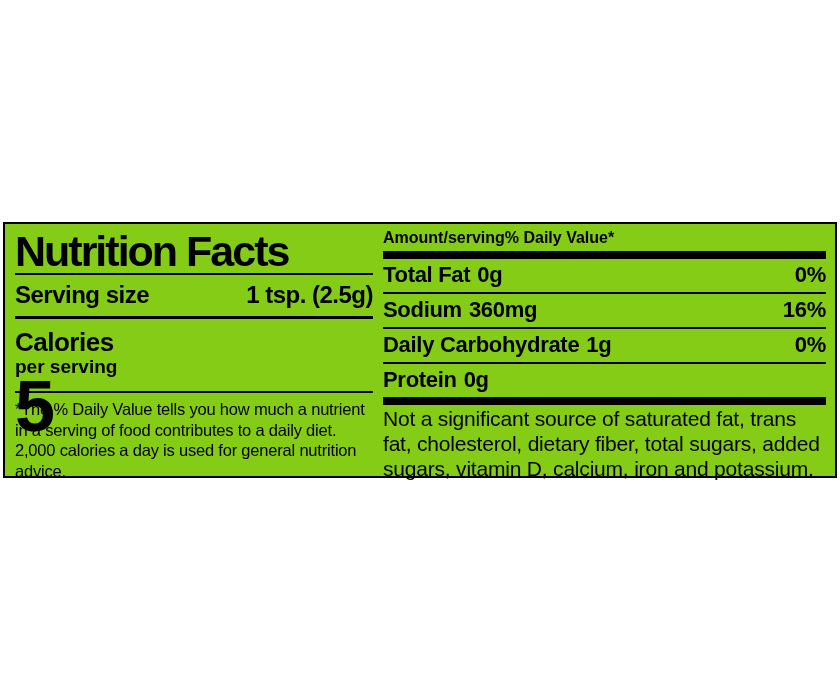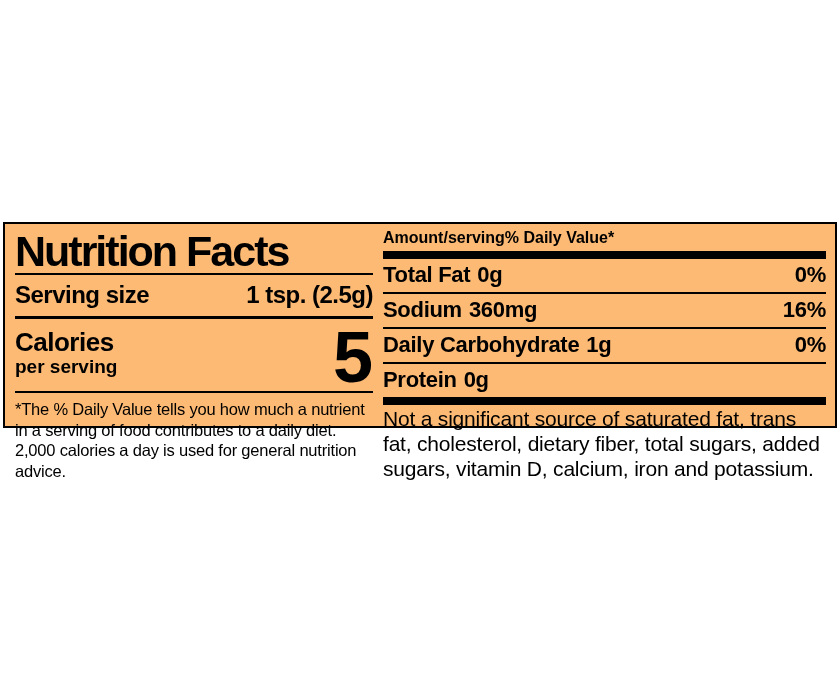--- a/index.html
+++ b/index.html
@@ -12,23 +12,23 @@
     height: 700px;
     background: #ffffff;
     overflow: hidden;
   }
 
   .label-box {
     position: absolute;
     left: 3px;
     top: 222px;
     width: 834px;
-    height: 206px;
+    height: 256px;
     border: 2px solid #000;
-    background: #fdba74;
+    background: #84cc16;
     display: flex;
   }
 
   
   .col-left {
     width: 368px;
     padding: 5px 0 0 10px;
     flex: none;
   }
   .nf-title {
@@ -55,20 +55,21 @@
     padding: 6px 0 7px 0;
   }
 
   .calories-row {
     width: 358px;
     display: flex;
     justify-content: space-between;
     align-items: flex-start;
     padding-top: 10px;
     height: 68px;
+    flex-direction: column;
   }
   .calories-label {
     font-weight: bold;
     font-size: 26px;
     line-height: 26px;
     letter-spacing: -0.5px;
   }
   .calories-sublabel {
     font-weight: bold;
     font-size: 19px;

